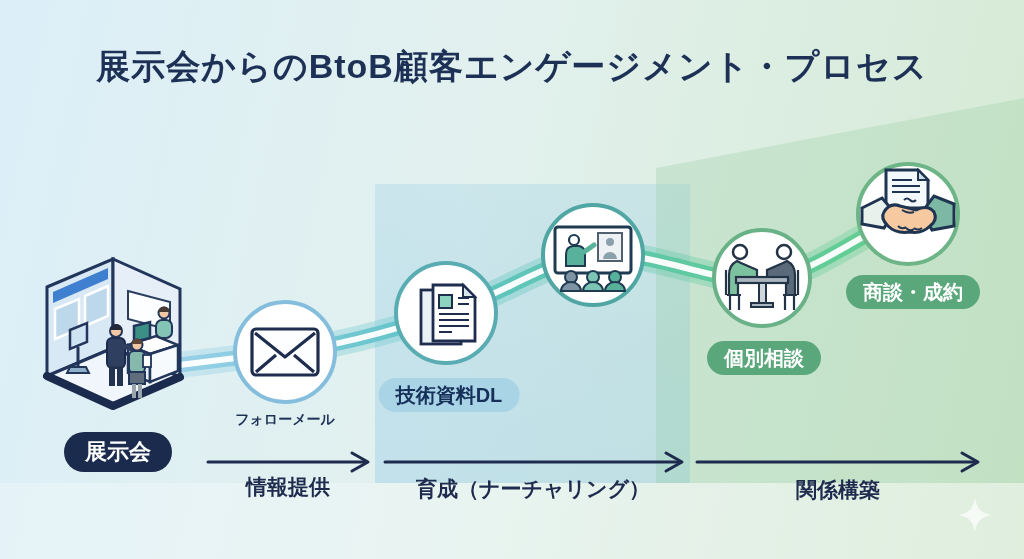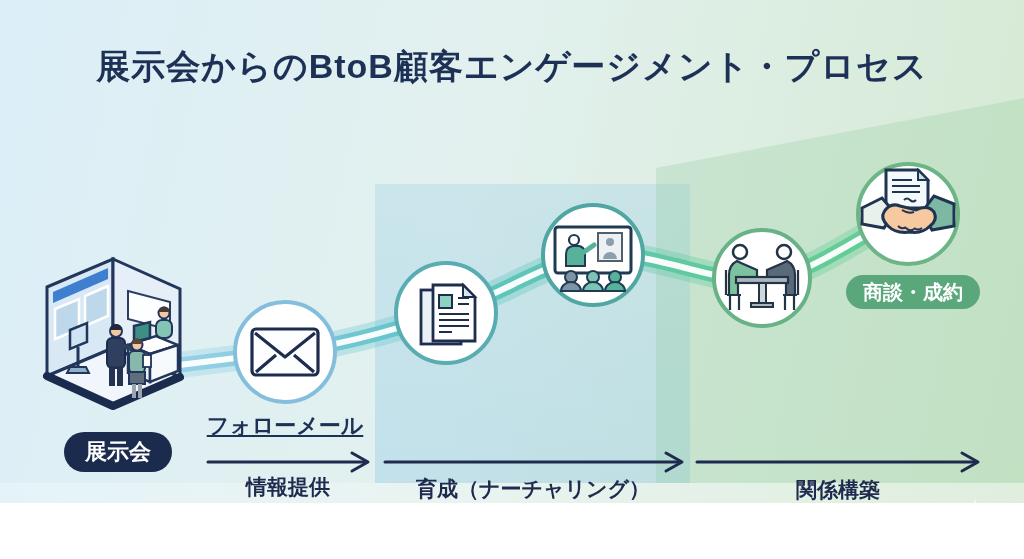--- a/index.html
+++ b/index.html
@@ -1,17 +1,17 @@
 <!DOCTYPE html>
 <html><head>
 <meta charset="utf-8">
 <style>
   html,body{margin:0;padding:0;background:#ffffff;}
   .canvas{
-    position:relative;width:1024px;height:503px;overflow:hidden;
+    position:relative;width:1024px;height:559px;overflow:hidden;
     font-family:"Liberation Sans",sans-serif;
     background:linear-gradient(102deg,#dceef8 0%,#e2f1ee 45%,#d5e9d2 100%);
   }
   .panel-mid{
     position:absolute;left:375px;top:184px;width:315px;height:299px;
     background:linear-gradient(180deg,rgba(150,203,228,0.30),rgba(150,203,228,0.42));
   }
   .panel-right{
     position:absolute;left:656px;top:0;width:368px;height:483px;
     clip-path:polygon(0 168px,100% 98px,100% 100%,0 100%);
@@ -23,21 +23,21 @@
   }
   .layer{position:absolute;left:0;top:0;}
   .page-title{
     position:absolute;top:44px;left:512px;transform:translateX(-50%);
     font-size:34px;font-weight:bold;color:#1d3156;white-space:nowrap;letter-spacing:1px;
   }
   .step-label{
     position:absolute;transform:translateX(-50%);white-space:nowrap;
     font-weight:bold;color:#1d3156;
   }
-  .label-plain{font-size:22px;text-decoration:underline;}
+  .label-plain{font-size:14px;}
   .pill{
     padding:4px 17px;border-radius:18px;font-size:20px;line-height:1.3;
   }
   .pill-lightblue{background:#a9d4e6;color:#17305a;}
   .pill-teal{background:#49a1a1;color:#ffffff;}
   .pill-green{background:#5ba77c;color:#ffffff;}
   .source-badge{
     position:absolute;transform:translateX(-50%);white-space:nowrap;
     background:#1b2b4d;color:#ffffff;font-weight:bold;font-size:22px;
     padding:5px 21px;border-radius:22px;
@@ -195,22 +195,24 @@
       </g>
     </g>
 
     <path d="M975,498 C977,509 981,513 992,515 C981,517 977,521 975,532 C973,521 969,517 958,515 C969,513 973,509 975,498 Z" fill="#ffffff" opacity="0.7"></path>
   </svg>
 
   <div class="page-title">展示会からのBtoB顧客エンゲージメント・プロセス</div>
 
   <div class="step-label label-plain" style="top:411px;left:285px;">フォローメール</div>
 
-
-
+  <div class="step-label pill pill-lightblue" style="top:378px;left:449px;">技術資料DL</div>
+
+
+  <div class="step-label pill pill-green" style="top:341px;left:764px;">個別相談</div>
 
   <div class="step-label pill pill-green" style="top:275px;left:913px;">商談・成約</div>
 
   <div class="source-badge" style="top:432px;left:118px;">展示会</div>
 
   <div class="phase-label" style="top:473px;left:288px;text-align:center;">情報提供</div>
 
   <div class="phase-label" style="top:475px;left:533px;">育成（ナーチャリング）</div>
 
   <div class="phase-label" style="top:476px;left:838px;">関係構築</div>

